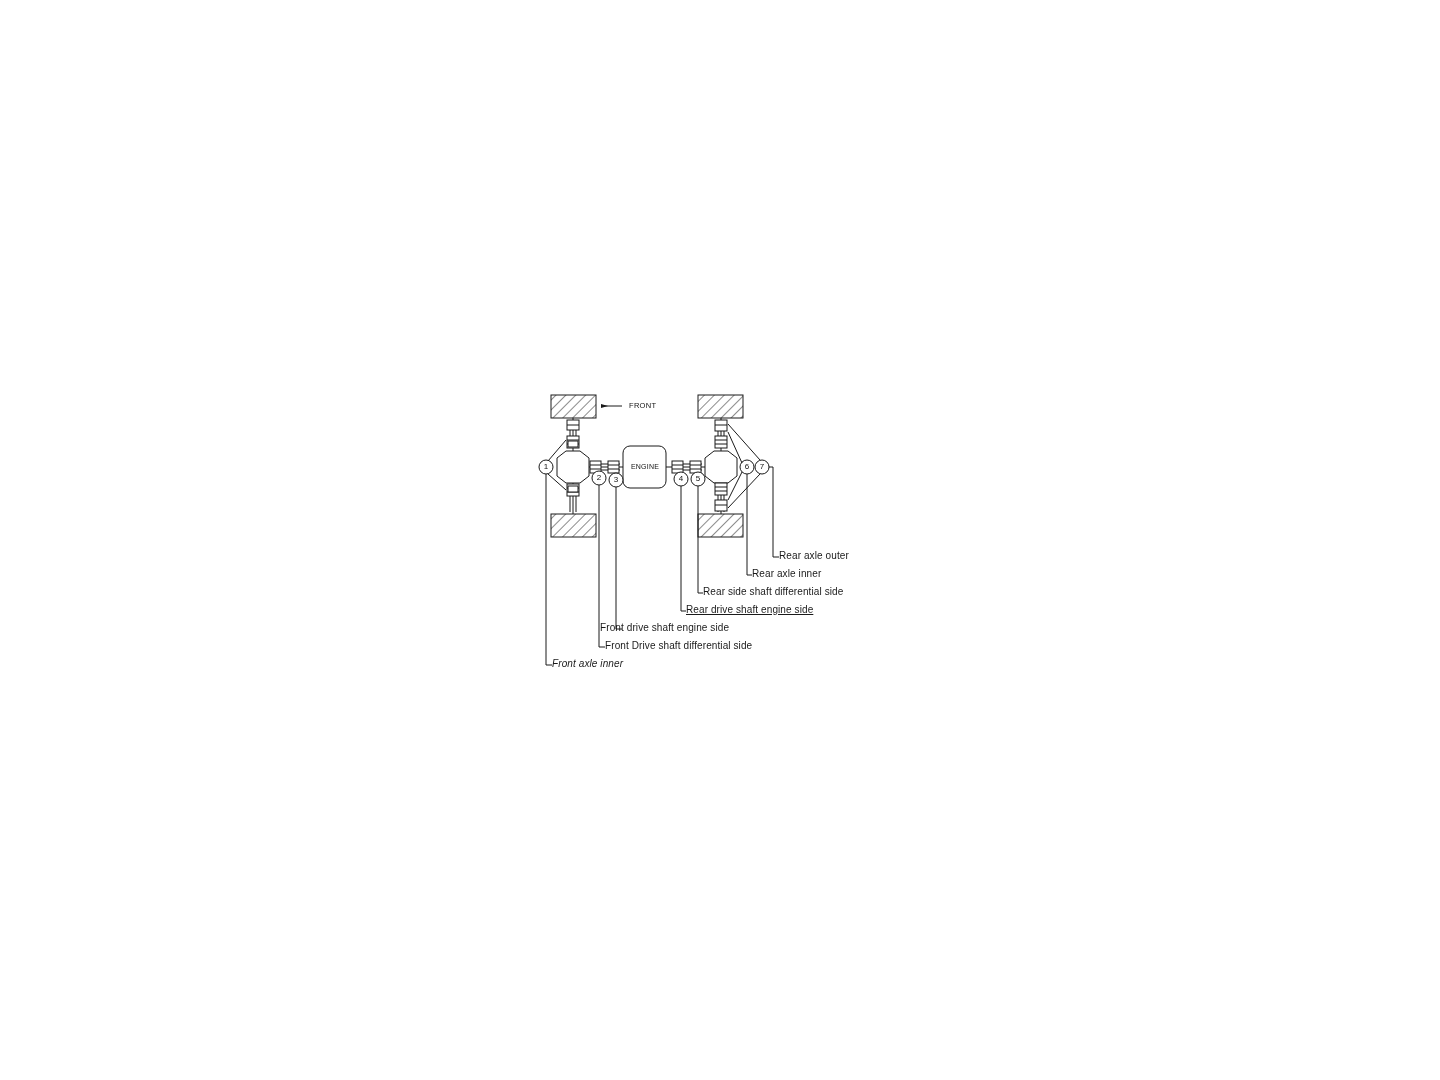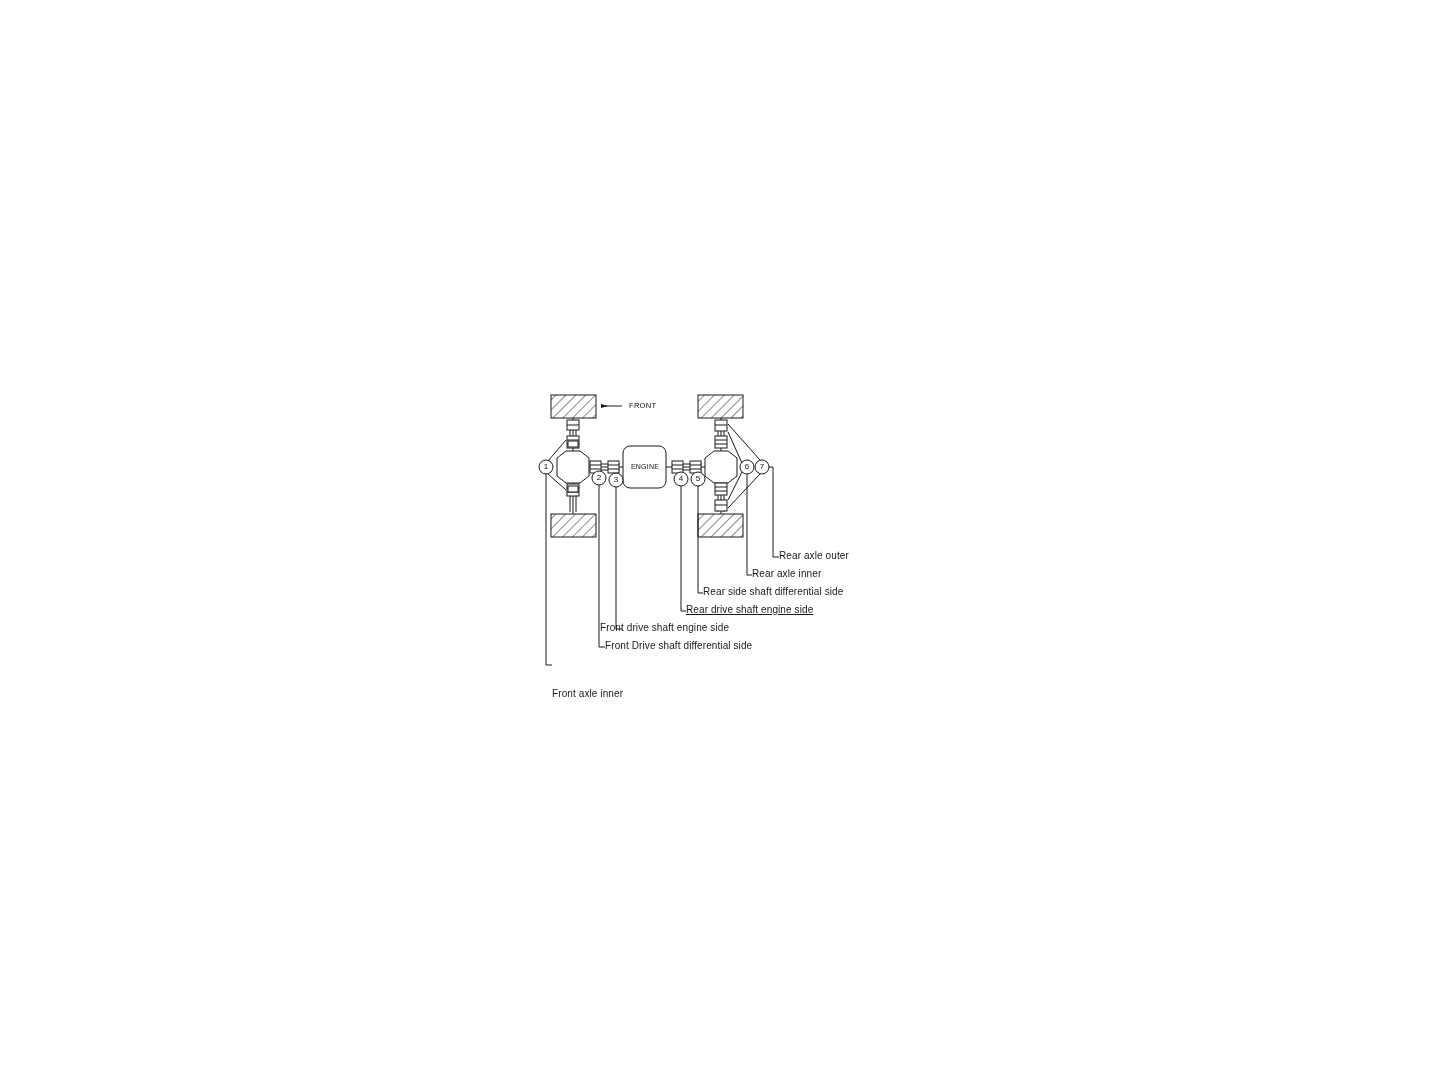--- a/index.html
+++ b/index.html
@@ -242,15 +242,15 @@
   <div class="lbl" style="left:752px; top:568px;">Rear axle inner</div>
 
   <div class="lbl" style="left:703px; top:586px;">Rear side shaft differential side</div>
 
   <div class="lbl" style="left:686px; top:604px;text-decoration:underline;">Rear drive shaft engine side</div>
 
   <div class="lbl" style="left:600px; top:622px;">Front drive shaft engine side</div>
 
   <div class="lbl" style="left:605px; top:640px;">Front Drive shaft differential side</div>
 
-  <div class="lbl" style="left:552px; top:688px;">Front axle inner</div>
+  <div class="lbl" style="left:552px; top:658px;font-style:italic;">Front axle inner</div>
 
 </div>
 
 </body></html>

